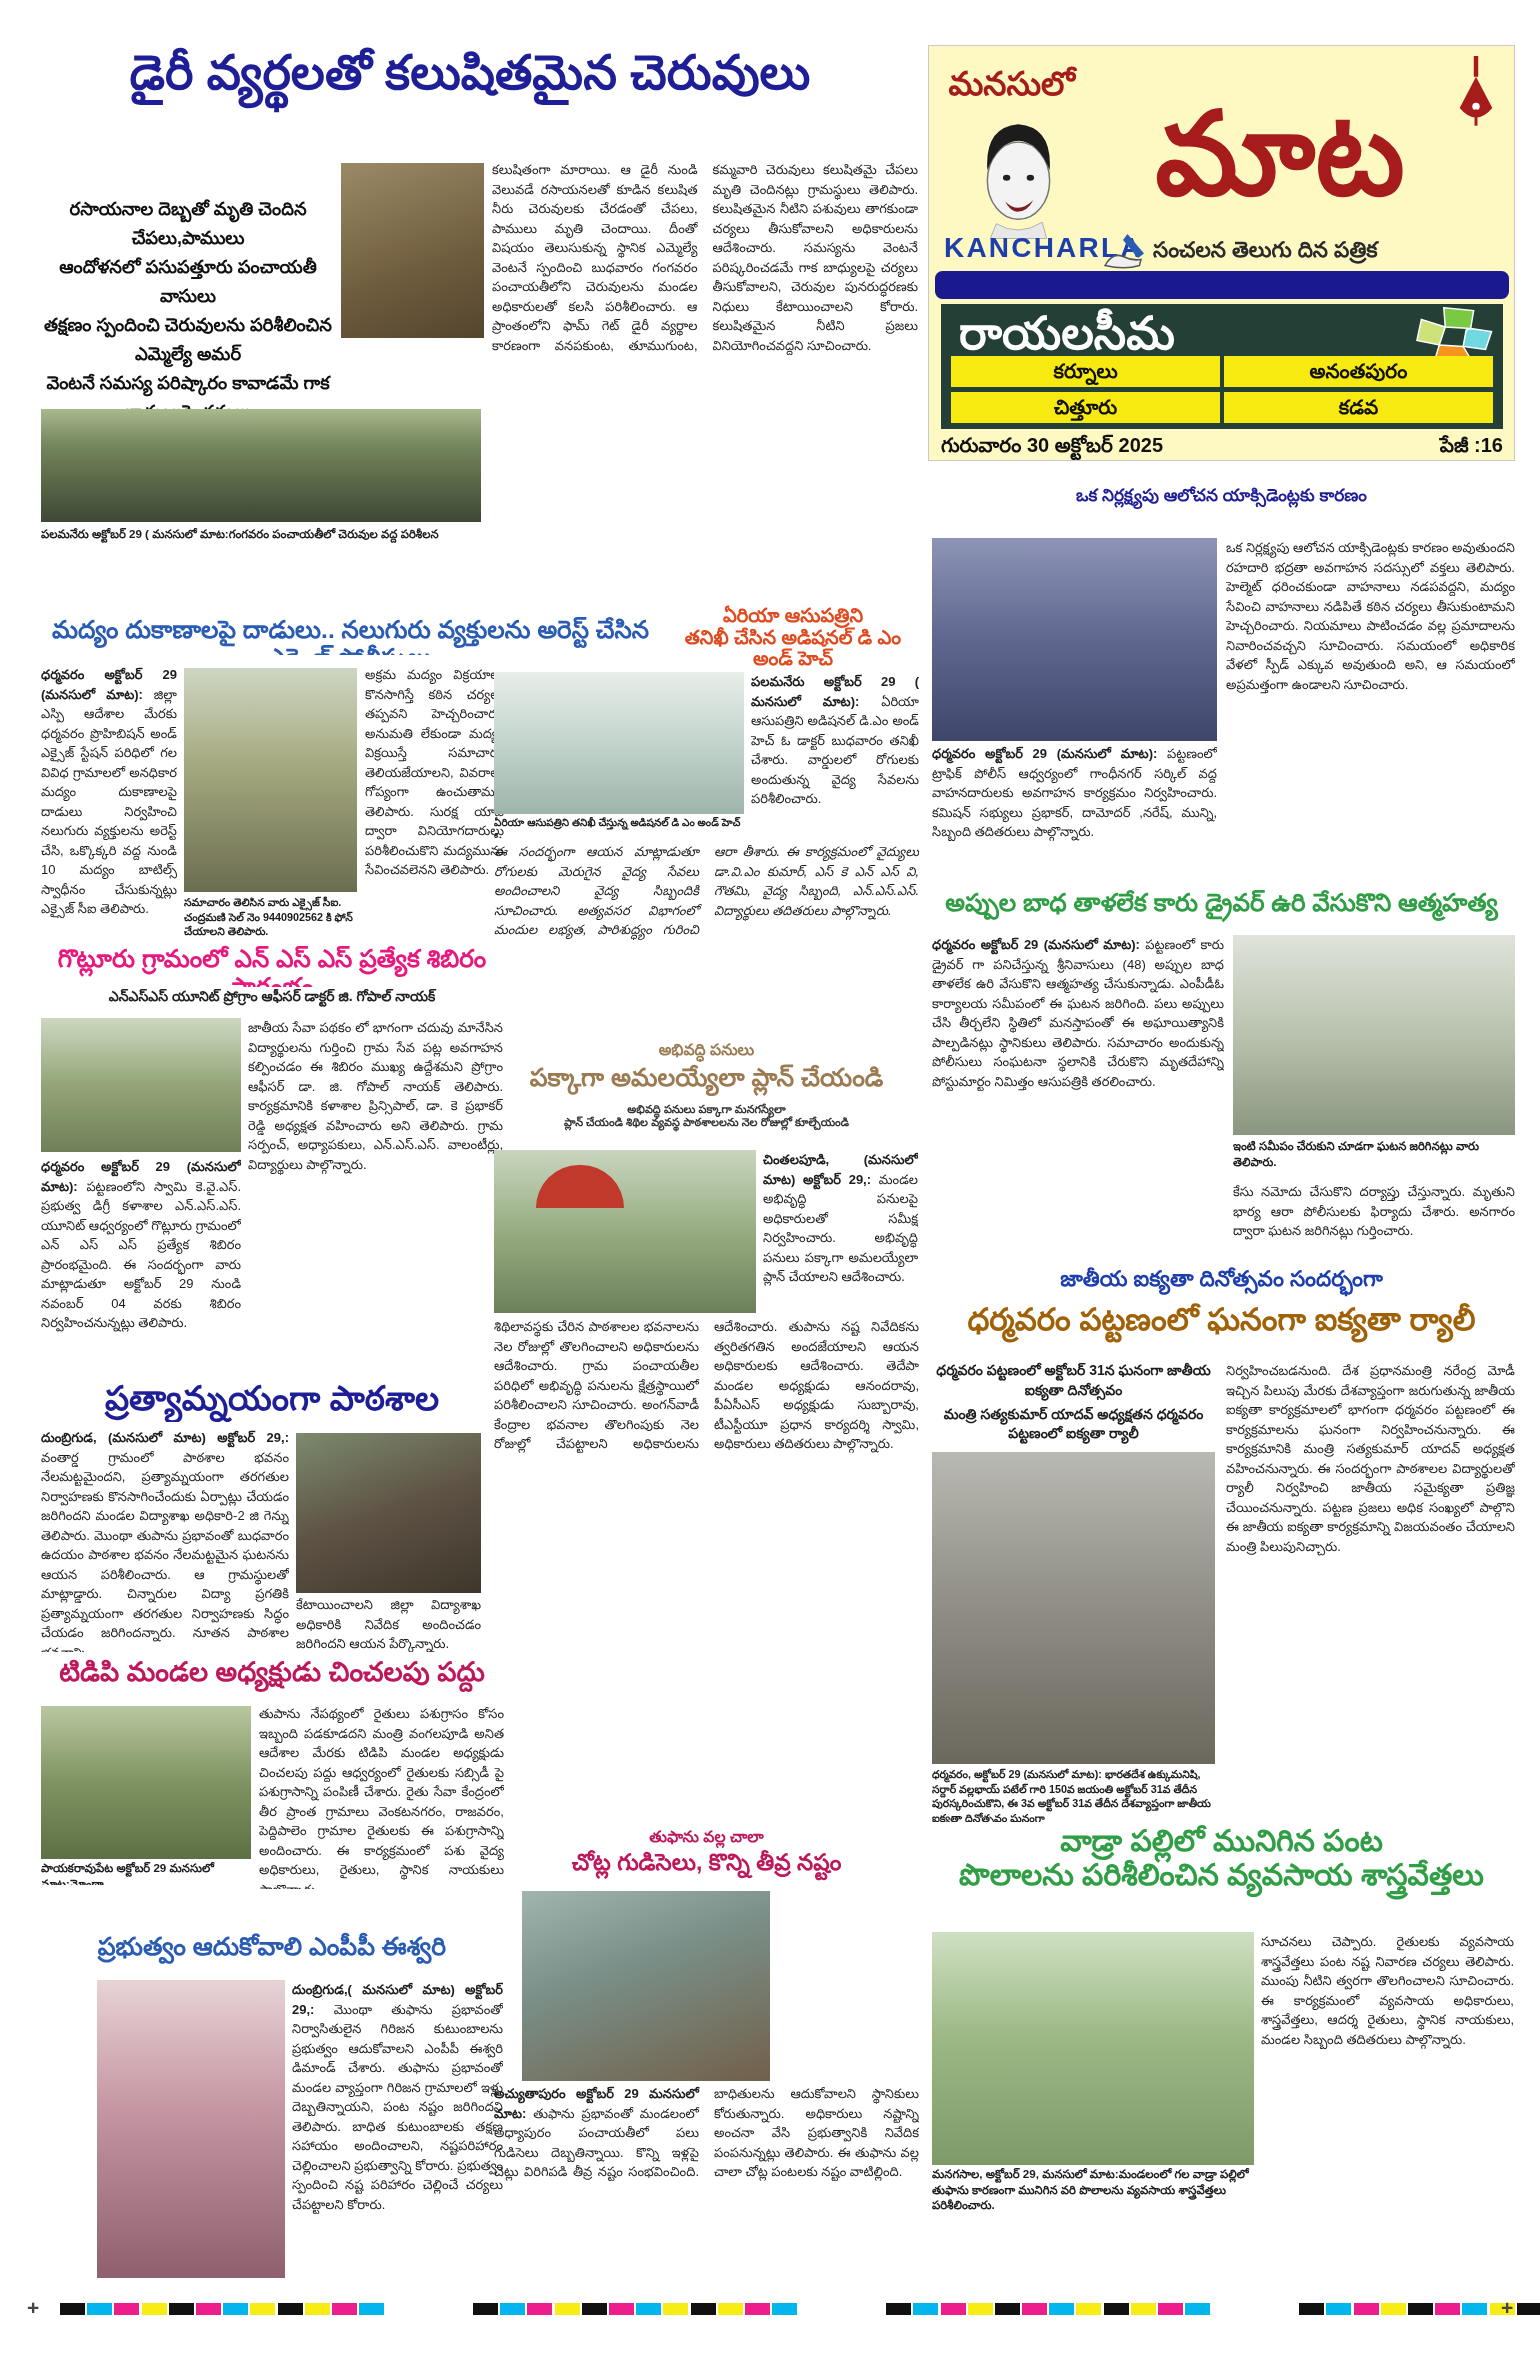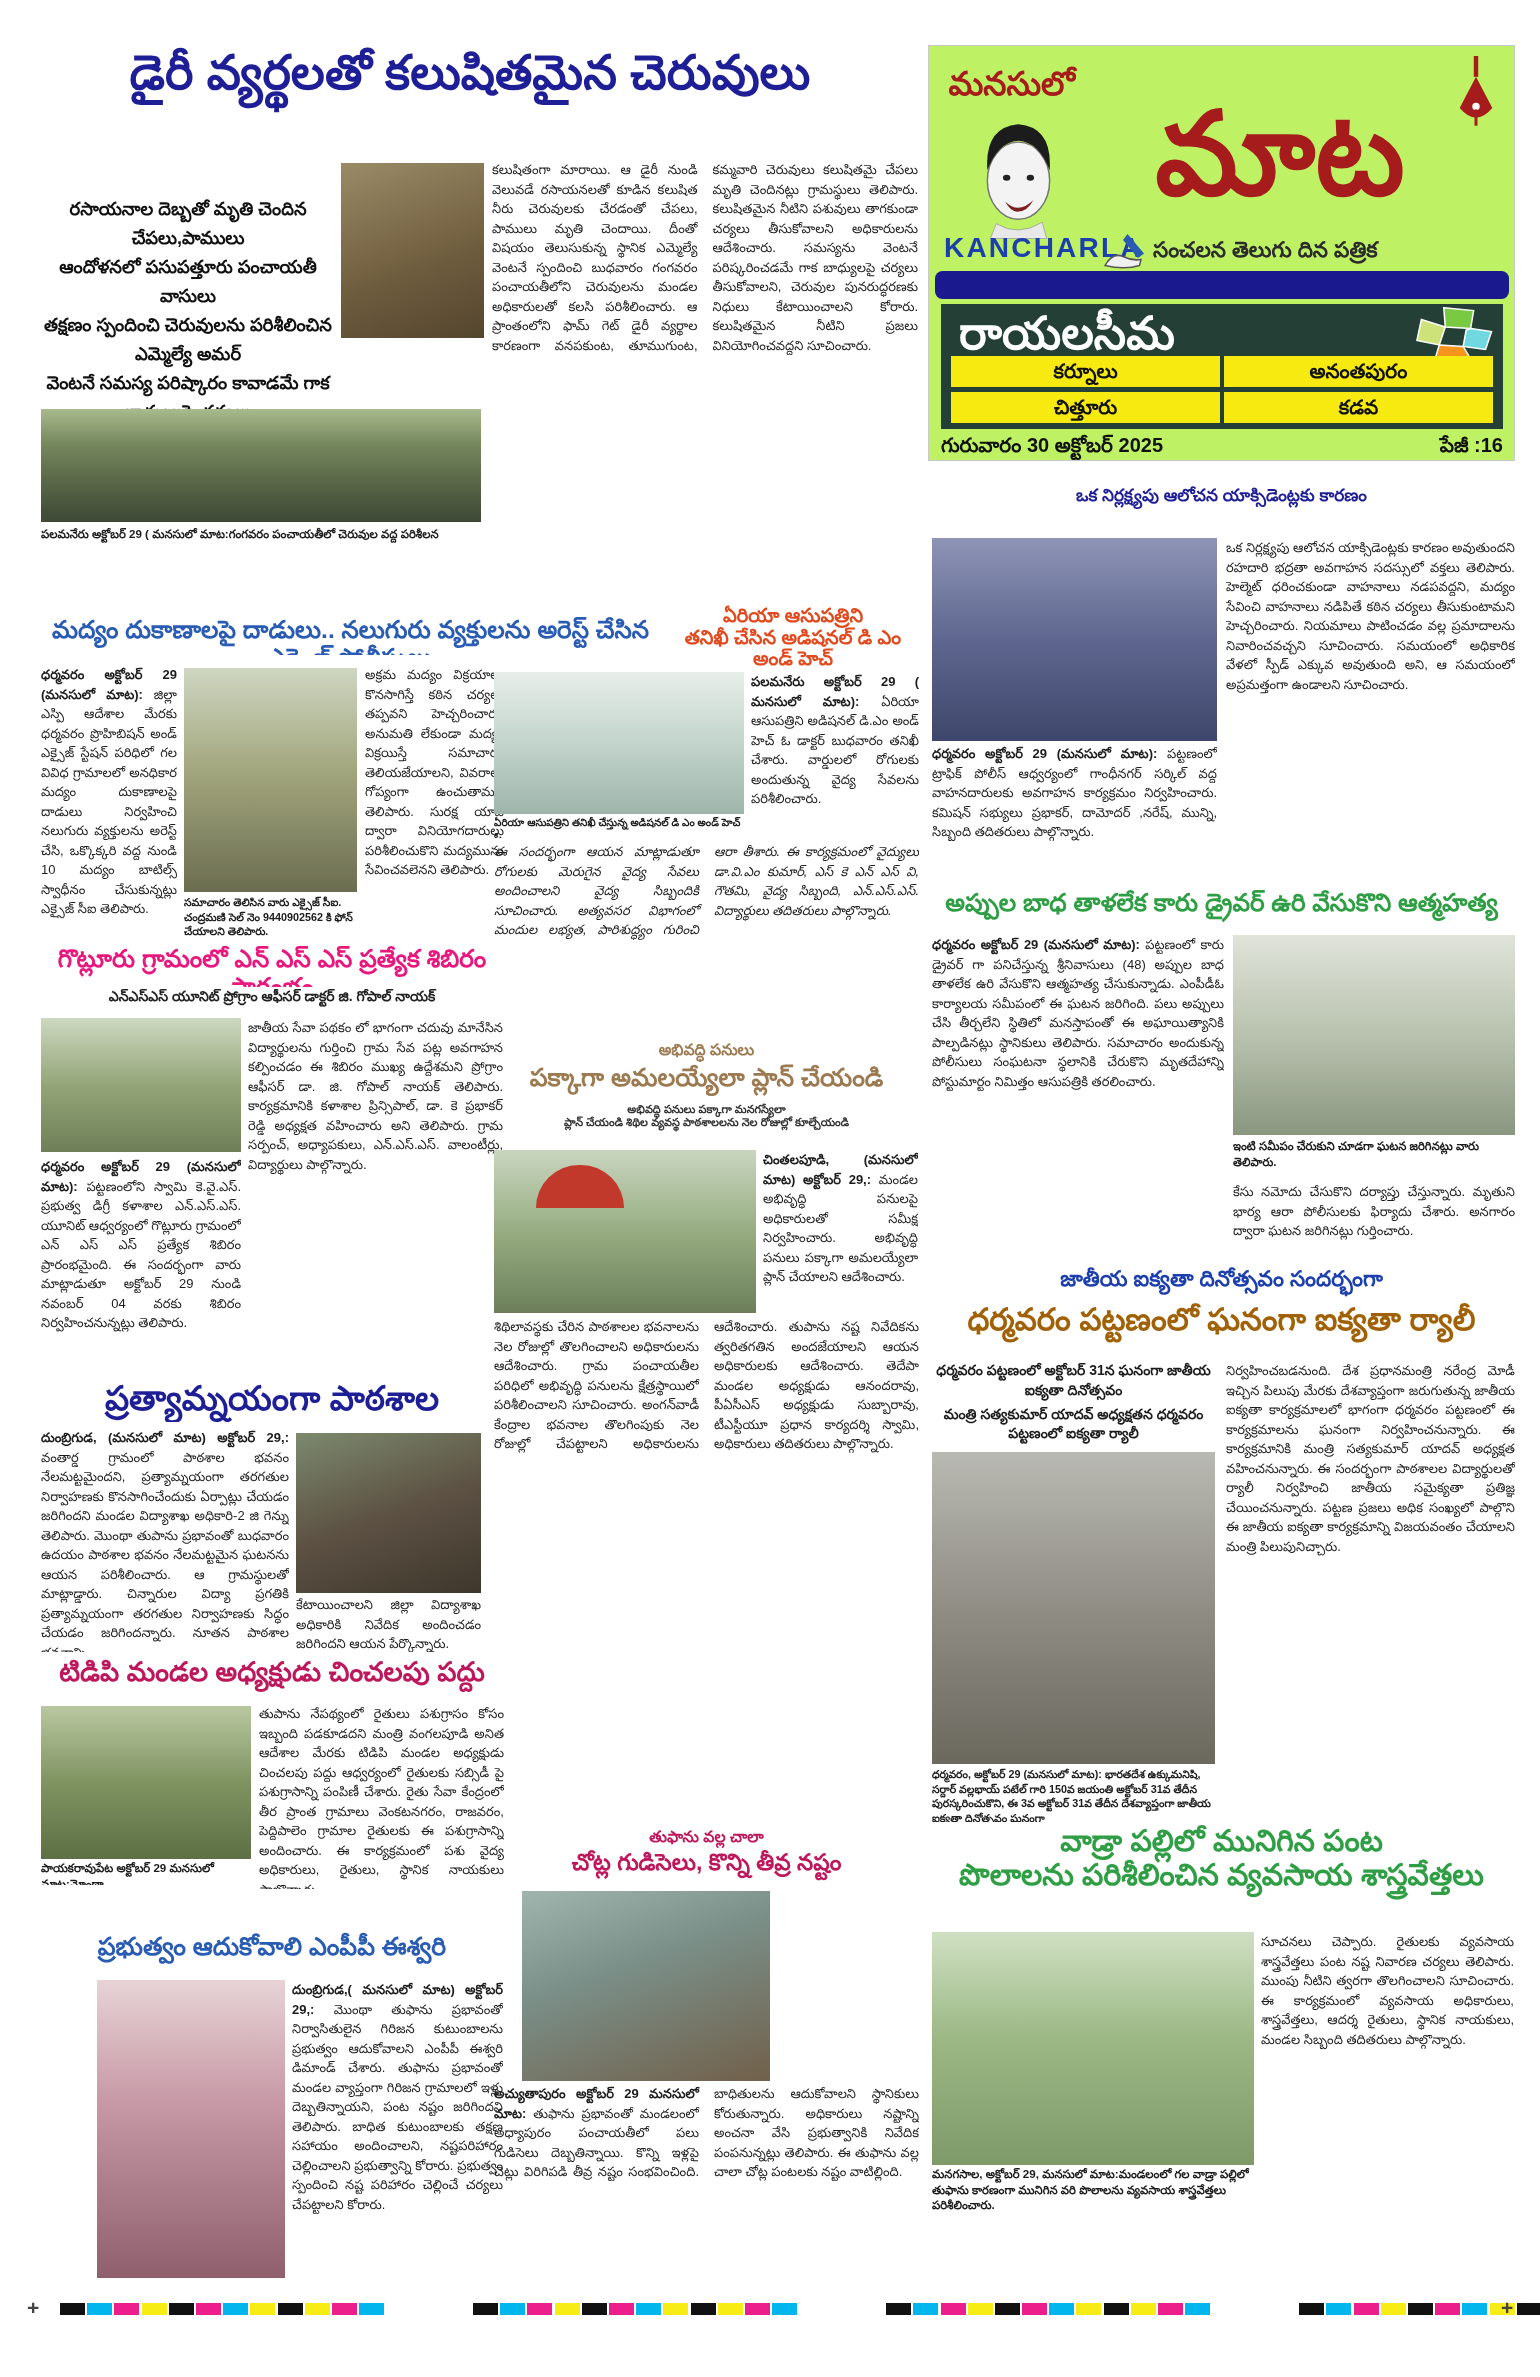--- a/index.html
+++ b/index.html
@@ -32,21 +32,21 @@
   .ph-accident{background:linear-gradient(180deg,#8d94b5,#5f6790 50%,#3f466b);}
   .ph-suicide{background:linear-gradient(180deg,#dfe3da,#b9c2ae 50%,#8a9680);}
   .ph-unity{background:linear-gradient(180deg,#b9b9b3,#8f8d84 50%,#6b685e);}
   .ph-plan{background:linear-gradient(180deg,#c9d6bf,#92a87c 55%,#6c7f5a);}
   .ph-plan::after{content:"";position:absolute;left:16%;top:9%;width:88px;height:43px;
                   border-radius:88px 88px 0 0;background:#c0392b;}
   .ph-storm{background:linear-gradient(160deg,#9fb5ae,#7a8f88 40%,#71604a);}
   .ph-crops{background:linear-gradient(180deg,#cfe0c2,#9cb885 45%,#7d9a68);}
 
   
-  .masthead{border:0.7px solid #c9c9c9;background:#bef264;}
+  .masthead{border:0.7px solid #c9c9c9;background:#fef9c3;}
   .mh-prefix{position:absolute;left:19.4px;top:19.4px;font-size:33px;font-weight:bold;color:#a61c1c;}
   .mh-title{position:absolute;left:157px;top:-4.5px;width:388px;height:224px;
             font-size:116px;font-weight:bold;color:#a61c1c;text-align:center;line-height:224px;}
   .mh-brand{position:absolute;left:15px;top:186px;font-size:28px;font-weight:bold;
             letter-spacing:2.2px;color:#1d3fae;}
   .mh-tagline{position:absolute;left:224px;top:191px;font-size:21.6px;font-weight:bold;color:#2b2b2b;}
   .mh-bar{position:absolute;left:6px;top:225px;width:574px;height:28px;background:#1a1a8e;border-radius:7.5px;}
   .mh-green{position:absolute;left:12px;top:258px;width:562px;height:125px;background:#243f35;}
   .mh-edition{position:absolute;left:18px;top:1.5px;font-size:46px;font-weight:bold;color:#ffffff;}
   .mh-districts{position:absolute;left:10.4px;right:10.4px;bottom:6px;height:67px;

